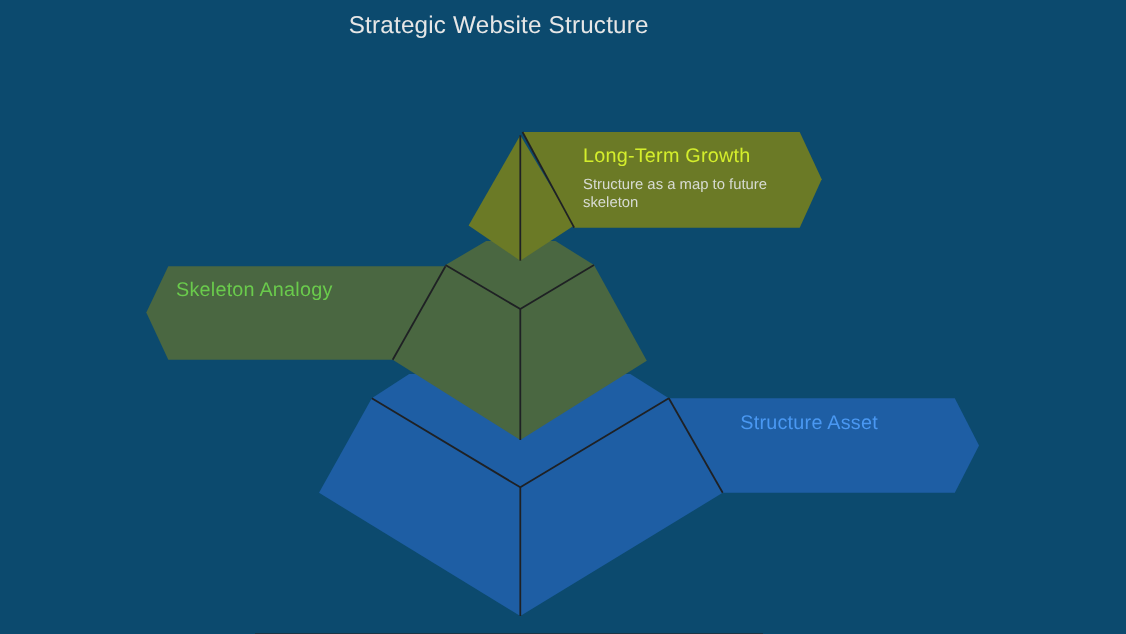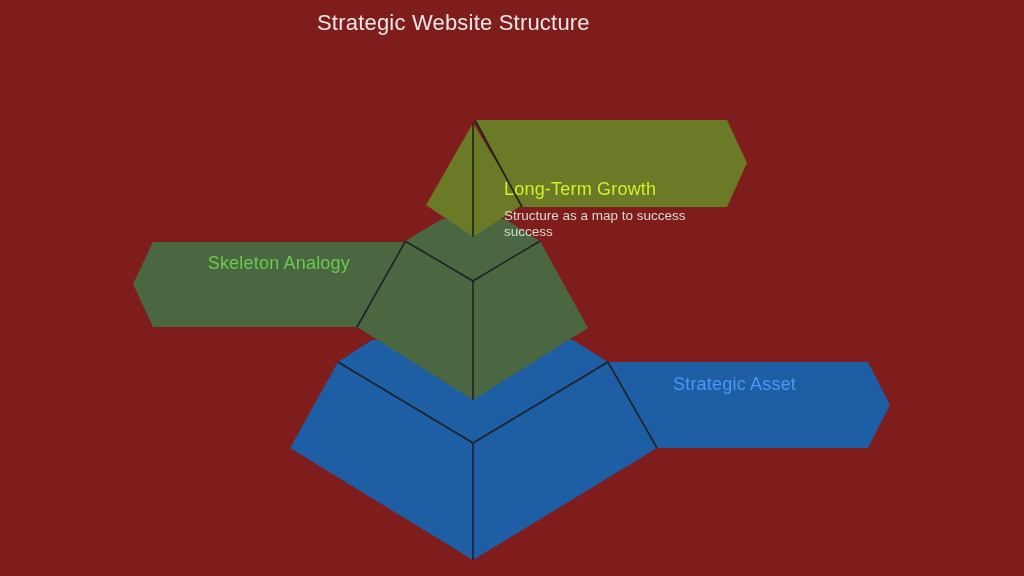--- a/index.html
+++ b/index.html
@@ -43,28 +43,28 @@
       line-height: 22px;
       margin-bottom: 8px;
       letter-spacing: 0.2px;
     }
     .label-desc {
       font-size: 13.5px;
       line-height: 16px;
       color: #d7dbd3;
       white-space: normal;
     }
-    .lbl-top { left: 504px; top: 130px; width: 190px; margin-top: 48px; }
-    .lbl-mid { left: 160px; top: 252px; width: 190px; text-align: right; }
+    .lbl-top { left: 530px; top: 130px; width: 190px; }
+    .lbl-mid { left: 160px; top: 252px; width: 190px; }
     .lbl-bot { left: 673px; top: 373px; width: 185px; }
   </style>
 </head>
 <body style="background: rgb(39, 40, 42);">
 
-<div id="stage" style="background: #7f1d1d;">
+<div id="stage" style="background: #0c4a6e;">
 
   <svg id="diagram-svg" viewBox="0 0 1024 576" xmlns="http://www.w3.org/2000/svg">
 
     <g>
 
       <polygon class="fill-bottom" points="608,362 868,362 890,405 868,448 657,448" fill="#1e5ea4"></polygon>
 
       <polygon class="fill-bottom" points="372,340 573,340 608,362 473,443 338,362" fill="#1e5ea4"></polygon>
 
       <polygon class="fill-bottom" points="338,362 473,443 473,560 290,448" fill="#1e5ea4"></polygon>
@@ -101,24 +101,24 @@
 
       <line class="edge" x1="473" y1="123" x2="473" y2="237" stroke="#1f2124" stroke-width="1.6" fill="none" stroke-linejoin="round"></line>
       <line class="edge" x1="475" y1="120" x2="522" y2="207" stroke="#1f2124" stroke-width="1.6" fill="none" stroke-linejoin="round"></line>
     </g>
   </svg>
 
   <div class="page-title">Strategic Website Structure</div>
 
   <div class="label-block lbl-top">
     <div class="label-title" style="color: rgb(212, 238, 44);">Long-Term Growth</div>
-    <div class="label-desc">Structure as a map to success success</div>
+    <div class="label-desc">Structure as a map to future skeleton</div>
   </div>
 
   <div class="label-block lbl-mid">
     <div class="label-title" style="color: rgb(106, 203, 76);">Skeleton Analogy</div>
   </div>
 
   <div class="label-block lbl-bot">
-    <div class="label-title" style="color: rgb(74, 152, 242);">Strategic Asset</div>
+    <div class="label-title" style="color: rgb(74, 152, 242);">Structure Asset</div>
   </div>
 
 </div>
 
 </body></html>

